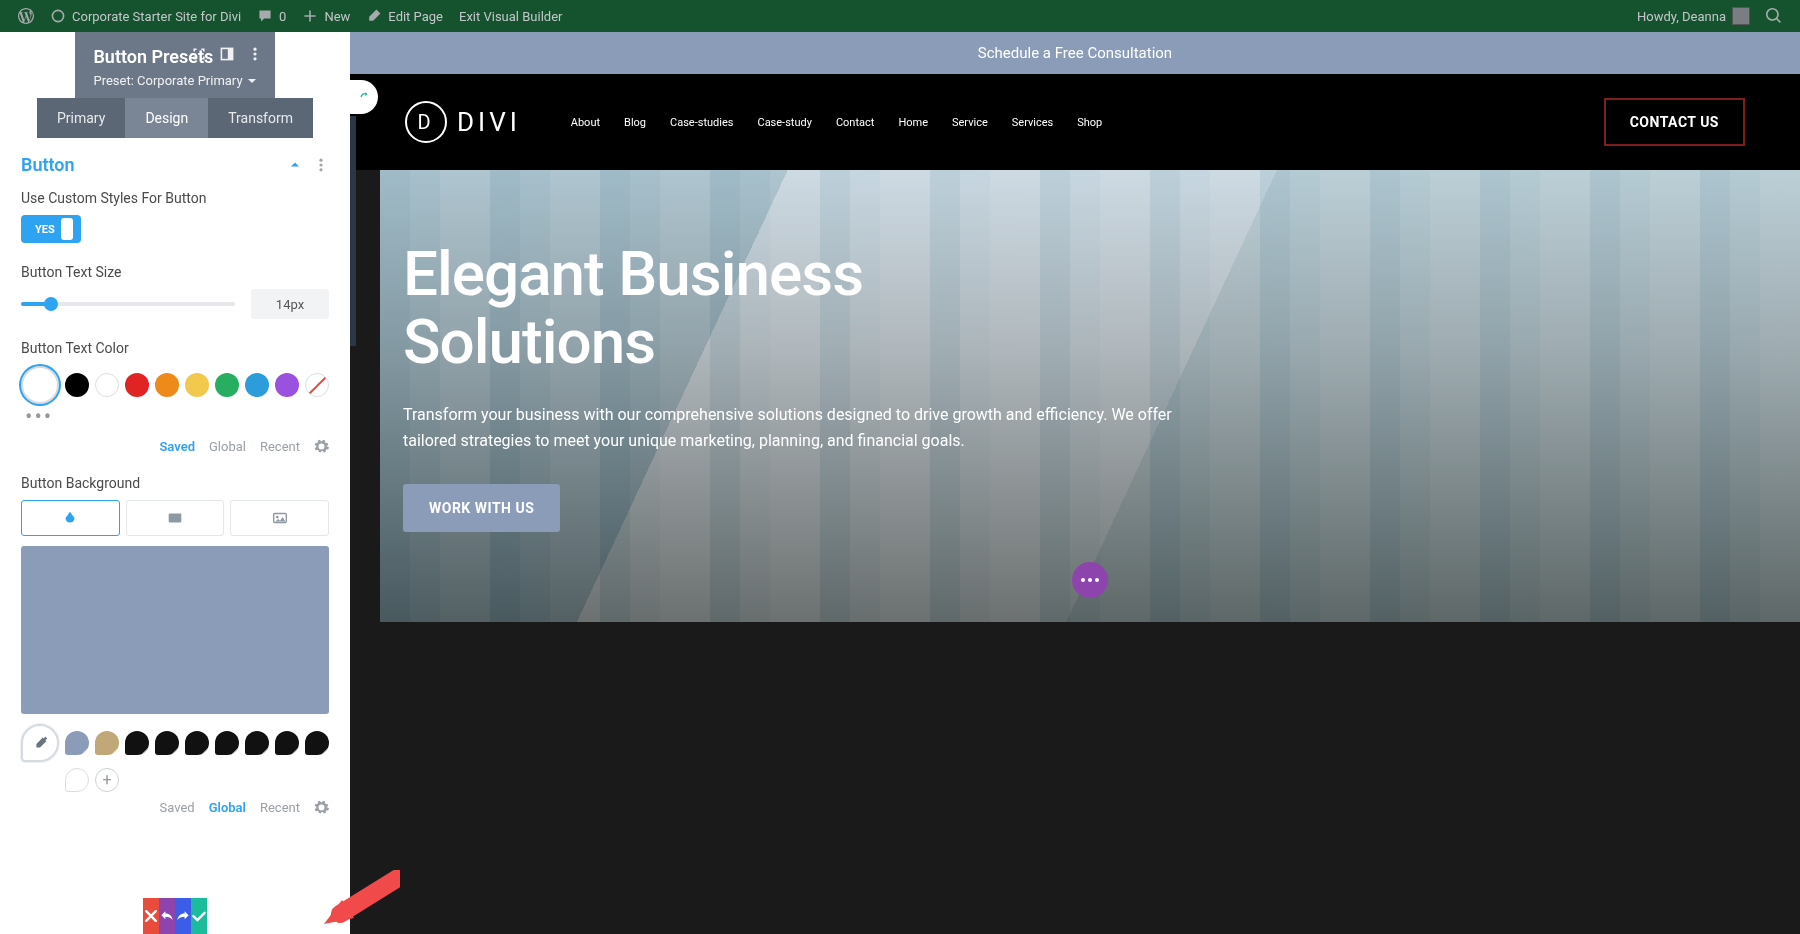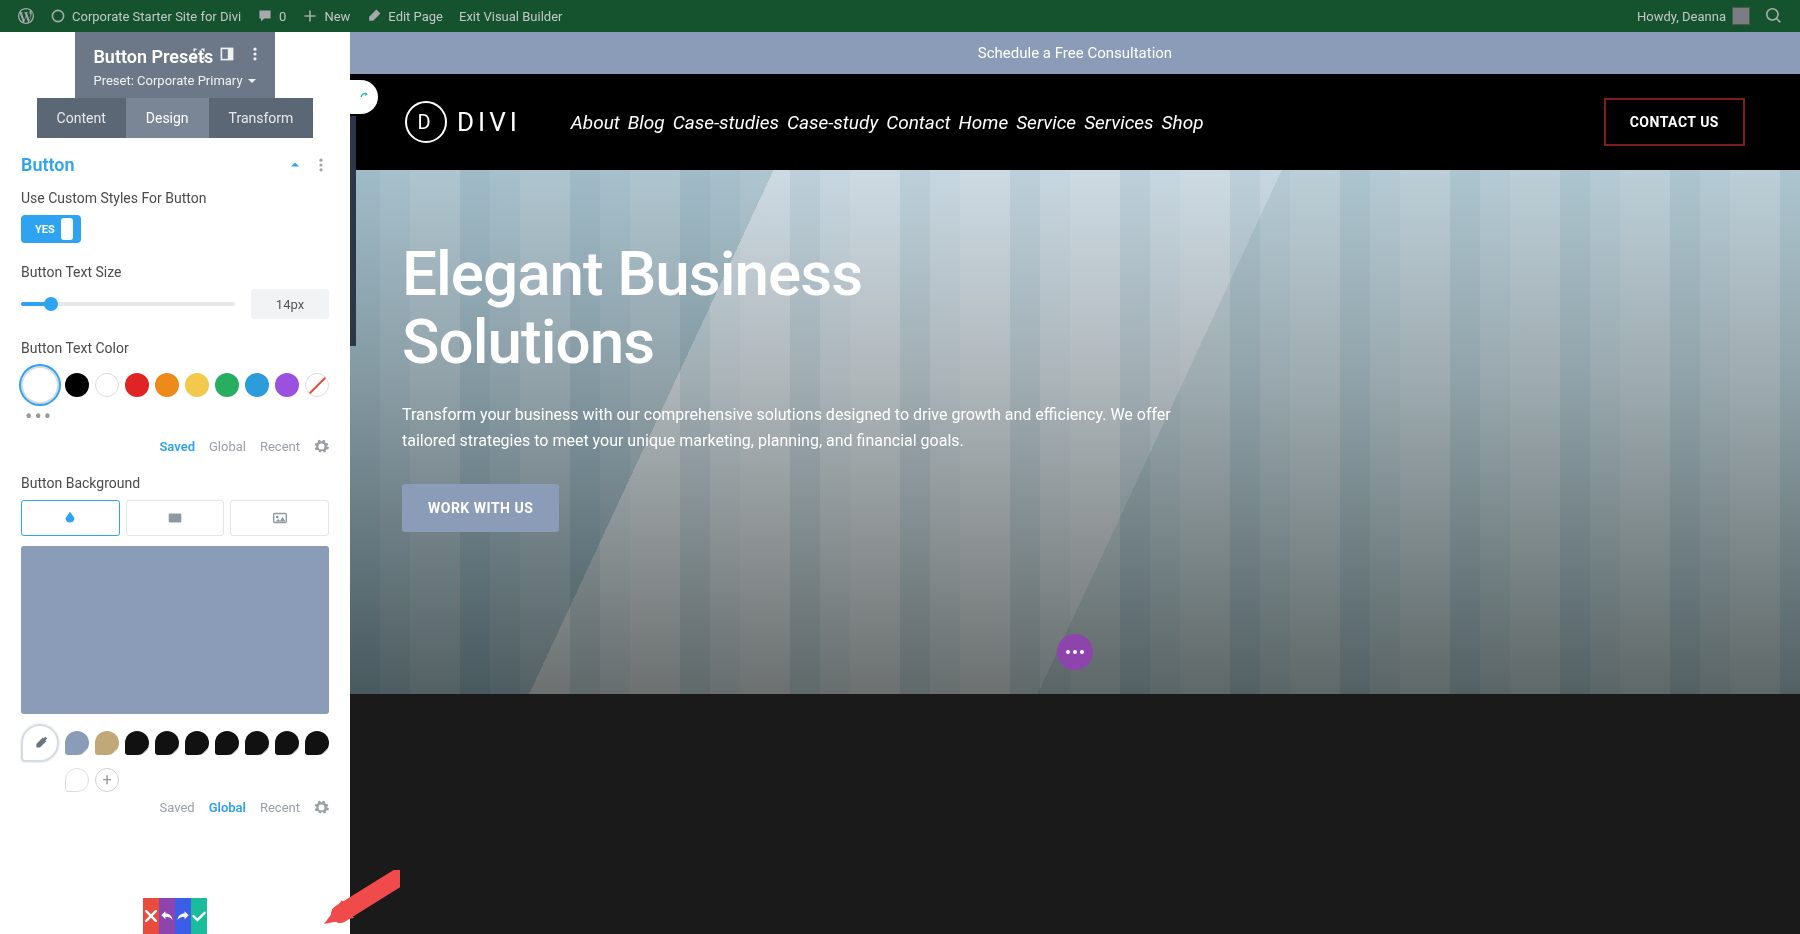--- a/index.html
+++ b/index.html
@@ -64,24 +64,24 @@
 .fb-cancel { background: #e74c3c; }
 .fb-undo { background: #8e44ad; }
 .fb-redo { background: #3b5de7; }
 .fb-save { background: #1bbc9b; }
 .arrow-annot { position: absolute; right: -50px; bottom: 4px; width: 80px; height: 60px; z-index: 50; pointer-events: none; }
 .preview { flex: 1; position: relative; background: #1a1a1a; overflow: hidden; }
 .pv-bar { background: #8a9cb8; color: #fff; text-align: center; padding: 12px; font-size: 15px; cursor: pointer; }
 .pv-header { background: #000; color: #fff; display: flex; align-items: center; padding: 24px 55px; gap: 40px; }
 .pv-logo { display: flex; align-items: center; gap: 10px; font-size: 26px; font-weight: 400; letter-spacing: 4px; }
 .pv-logo-ico { width: 42px; height: 42px; border: 2px solid #fff; border-radius: 50%; display: flex; align-items: center; justify-content: center; font-size: 20px; }
-.pv-nav { display: flex; flex-wrap: wrap; gap: 8px; font-size: 19px; flex: 1; row-gap: 38px; padding-left: 10px; font-style: italic; }
+.pv-nav { display: flex; flex-wrap: wrap; gap: 24px; font-size: 11px; flex: 1; row-gap: 38px; padding-left: 10px; }
 .pv-nav a { color: #fff; text-decoration: none; cursor: pointer; }
 .pv-cta { border: 2px solid #7f1d1d; padding: 14px 24px; font-size: 14px; font-weight: 700; letter-spacing: .5px; cursor: pointer; white-space: nowrap; }
-.pv-hero { position: relative; height: 524px; background: linear-gradient(180deg,#a8c4d6 0%,#c9d7df 40%,#b8bfb9 100%); padding: 70px 52px; color: #fff; overflow: hidden; }
+.pv-hero { position: relative; height: 452px; background: linear-gradient(180deg,#a8c4d6 0%,#c9d7df 40%,#b8bfb9 100%); padding: 70px 23px; color: #fff; overflow: hidden; margin-left: 30px; }
 .pv-hero::before { content: ""; position: absolute; inset: 0; background:
   repeating-linear-gradient(90deg, rgba(80,130,150,.25) 0 30px, rgba(120,160,175,.15) 30px 60px, rgba(180,195,200,.2) 60px 110px),
   linear-gradient(115deg, rgba(70,120,140,.5) 0 25%, rgba(200,210,215,.3) 25% 55%, rgba(110,150,160,.4) 55% 100%);
   filter: blur(.4px); }
 .pv-hero::after { content: ""; position: absolute; inset: 0; background: linear-gradient(180deg, rgba(255,255,255,.35) 0%, rgba(30,30,30,.5) 100%); }
 .pv-hero-inner { position: relative; z-index: 2; max-width: 820px; }
 .pv-h1 { font-size: 62px; font-weight: 500; line-height: 1.1; letter-spacing: -1px; }
 .pv-p { font-size: 16px; margin-top: 26px; line-height: 1.6; max-width: 780px; }
 .pv-btn { display: inline-block; margin-top: 30px; background: #8a9cb8; color: #fff; padding: 16px 26px; font-size: 14px; font-weight: 700; letter-spacing: .5px; cursor: pointer; border-radius: 3px; }
 .pv-fab { position: absolute; left: 50%; bottom: 24px; transform: translateX(-50%); width: 36px; height: 36px; background: #8e44ad; border-radius: 50%; display: flex; align-items: center; justify-content: center; gap: 3px; cursor: pointer; z-index: 5; }
@@ -158,21 +158,21 @@
             <rect x="11" y="3" width="6" height="14"></rect>
           </svg>
         <svg class="ico" viewBox="0 0 20 20" fill="#fff">
             <circle cx="10" cy="4" r="2"></circle>
             <circle cx="10" cy="10" r="2"></circle>
             <circle cx="10" cy="16" r="2"></circle>
           </svg>
       </div>
     </div>
     <div class="sb-tabs">
-      <div class="sb-tab inactive">Content</div>
+      <div class="sb-tab inactive">Primary</div>
       <div class="sb-tab active">Design</div>
       <div class="sb-tab inactive">Transform</div>
     </div>
 
     <div class="sb-body">
       <div class="section-head">
         <div class="section-title">Button</div>
         <div class="section-ctrls">
           <svg class="ico" viewBox="0 0 20 20" fill="#2ea3f2">
               <path d="M5 12l5-5 5 5z"></path>

